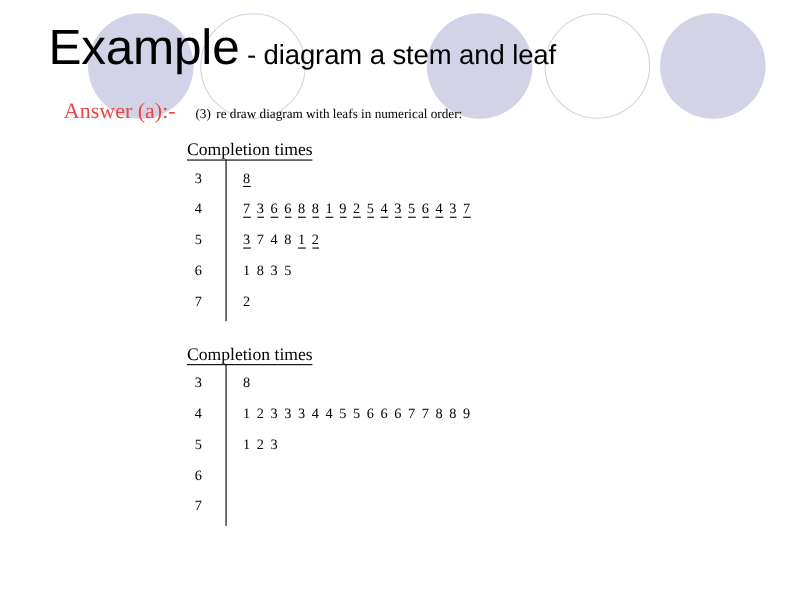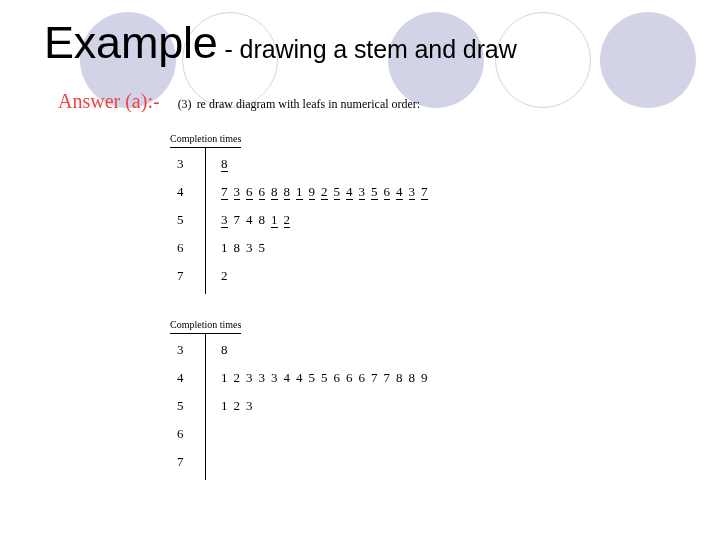--- a/index.html
+++ b/index.html
@@ -78,21 +78,21 @@
   .plot {
     position: absolute;
     z-index: 3;
     font-family: "Liberation Serif", serif;
     color: #000000;
   }
   #plot-1 { left: 170px; top: 128px; }
   #plot-2 { left: 170px; top: 314px; }
 
   .plot-caption {
-    font-size: 10px;
+    font-size: 16px;
     line-height: 13px;
     white-space: nowrap;
     display: inline-block;
     border-bottom: 1px solid #000000;
     padding-bottom: 2px;
   }
   .plot-body {
     position: relative;
     margin-top: 8px;
   }
@@ -136,21 +136,21 @@
 
 <div class="deco-layer">
     <div class="circle filled" style="left: 80px; top: 12px; width: 96px; height: 96px;"></div>
     <div class="circle outline" style="left: 182px; top: 12px; width: 96px; height: 96px;"></div>
     <div class="circle filled" style="left: 388px; top: 12px; width: 96px; height: 96px;"></div>
     <div class="circle outline" style="left: 495px; top: 12px; width: 96px; height: 96px;"></div>
     <div class="circle filled" style="left: 600px; top: 12px; width: 96px; height: 96px;"></div>
   </div>
 
 <div class="slide-title">
-  <span class="title-main">Example</span><span class="title-sub"> - drawing a stem and draw</span>
+  <span class="title-main">Example</span><span class="title-sub"> - diagram a stem and leaf</span>
 </div>
 
 <div class="answer-row">
   <span class="answer-label">Answer (a):-</span>
   <span class="answer-note">
     <span class="note-num">(3)</span><span>re draw diagram with leafs in numerical order:</span>
   </span>
 </div>
 
 <div class="plot" id="plot-1">

